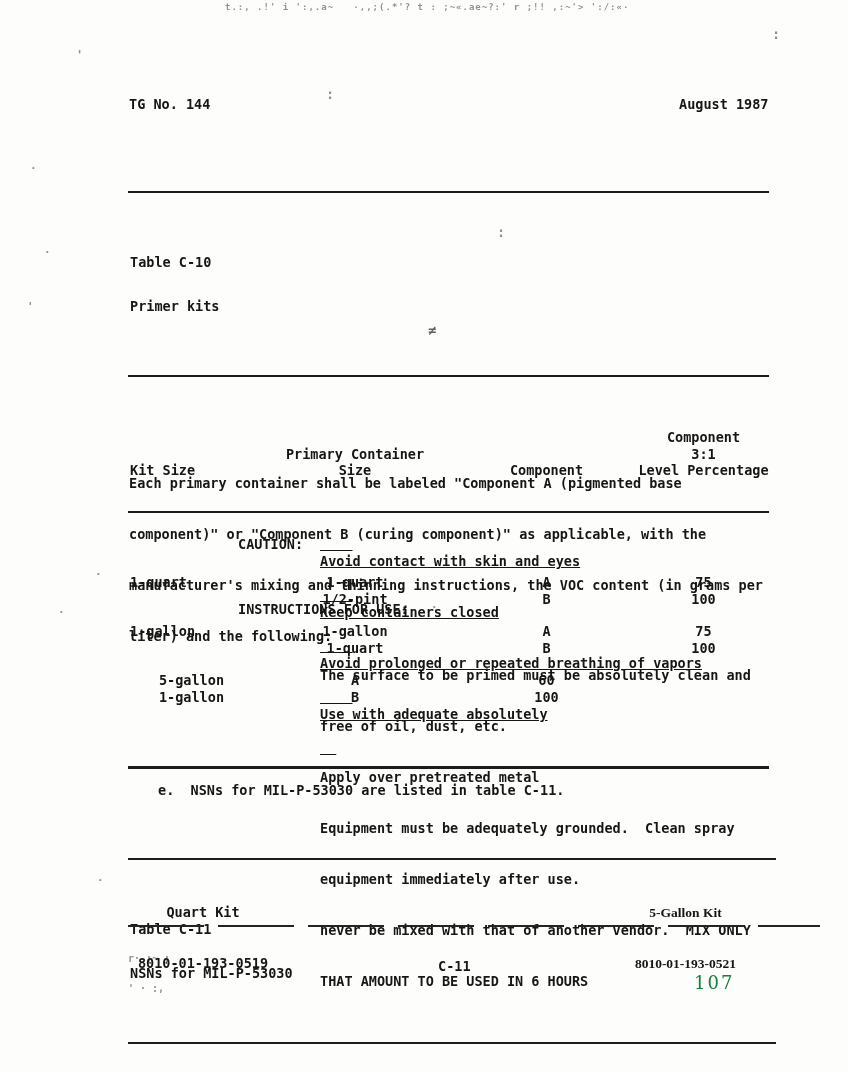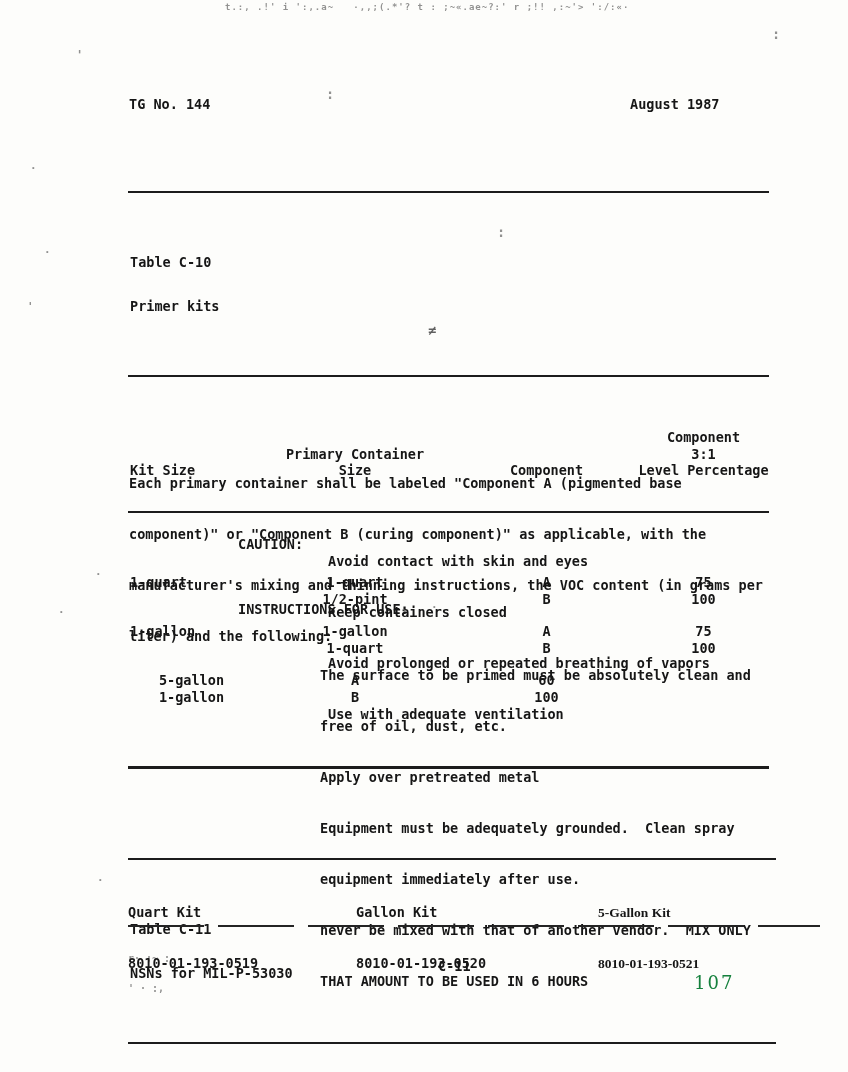--- a/index.html
+++ b/index.html
@@ -6,39 +6,39 @@
   .page{position:relative;width:848px;height:1072px;background:#fdfdfb;
         font-family:"DejaVu Sans Mono","Liberation Mono",monospace;
         font-weight:700;font-size:13.5px;color:#161616;overflow:hidden;}
   .page div{box-sizing:border-box;white-space:pre;}
   .rule{border-top:2px solid #1c1c1c;}
   .rule.thick{border-top-width:3px;}
   .ctr{text-align:center;}
   .lft{padding-left:2px;}
 
   .hdr-left{position:absolute;left:129px;top:96px;}
-  .hdr-right{position:absolute;left:630px;top:96px;}
+  .hdr-right{position:absolute;left:679px;top:96px;}
 
   .t10{position:absolute;left:128px;top:159px;width:641px;}
   .t10 .titles{line-height:14.5px;padding:1px 0 1px 2px;}
   .hgrid{display:grid;grid-template-columns:127px 200px 183px 131px;line-height:16.5px;padding-top:4px;}
   .bgrid{display:grid;grid-template-columns:127px 200px 183px 131px;line-height:17px;padding-top:13px;}
   .bgrid .gp{padding-top:15px;}
   .t10 .endrule{margin-top:28px;}
 
   .para{position:absolute;left:129px;top:441px;line-height:17px;}
   .caution-label{position:absolute;left:238px;top:536px;}
-  .caution-lines{position:absolute;left:328px;top:519px;line-height:17px;}
+  .caution-lines{position:absolute;left:320px;top:519px;line-height:17px;text-decoration:underline;}
   .instr-label{position:absolute;left:238px;top:601px;}
   .instr-lines{position:absolute;left:320px;top:633px;line-height:17px;}
   .note-e{position:absolute;left:158px;top:782px;}
 
   .t11{position:absolute;left:128px;top:826px;width:648px;height:82px;}
   .t11 .titles{line-height:14.5px;padding:1px 0 1px 2px;}
-  .t11 .k{position:absolute;text-align:left;top:44px;line-height:17px;}
+  .t11 .k{position:absolute;text-align:center;top:44px;line-height:17px;}
   .k1{left:0;width:150px;}
   .k2{left:228px;width:150px;}
   .k3{left:470px;width:175px;font-family:Liberation Serif, serif;}
 
   .dashline{position:absolute;left:128px;top:925px;width:692px;height:2px;
             background:repeating-linear-gradient(90deg,#242424 0 76px,transparent 76px 90px);}
 
   .footer-center{position:absolute;left:438px;top:958px;}
   .page-number{position:absolute;left:694px;top:972px;
                font-family:"DejaVu Serif","Liberation Serif",serif;font-weight:400;
@@ -151,51 +151,48 @@
     <div>component)" or "Component B (curing component)" as applicable, with the</div>
     <div>manufacturer's mixing and thinning instructions, the VOC content (in grams per</div>
     <div>liter) and the following:</div>
   </div>
 
   <div class="caution-label">CAUTION:</div>
   <div class="caution-lines">
     <div>Avoid contact with skin and eyes</div>
     <div>Keep containers closed</div>
     <div>Avoid prolonged or repeated breathing of vapors</div>
-    <div>Use with adequate ventilation</div>
+    <div>Use with adequate absolutely</div>
   </div>
 
   <div class="instr-label">INSTRUCTIONS FOR USE:</div>
   <div class="instr-lines">
     <div>The surface to be primed must be absolutely clean and</div>
     <div>free of oil, dust, etc.</div>
     <div>Apply over pretreated metal</div>
     <div>Equipment must be adequately grounded.  Clean spray</div>
     <div>equipment immediately after use.</div>
     <div>never be mixed with that of another vendor.  MIX ONLY</div>
     <div>THAT AMOUNT TO BE USED IN 6 HOURS</div>
   </div>
 
+  <div class="note-e">e.  NSNs for MIL-P-53030 are listed in table C-11.</div>
 
   <div class="t11">
     <div class="rule"></div>
     <div class="titles">
       <div>Table C-11</div>
       <div>NSNs for MIL-P-53030</div>
     </div>
     <div class="rule"></div>
 
     <div class="k k1">
       <div>Quart Kit</div>
       <div>8010-01-193-0519</div>
     </div>
-    <div class="k k2">
-      <div>Gallon Kit</div>
-      <div>8010-01-193-0520</div>
-    </div>
     <div class="k k3">
       <div>5-Gallon Kit</div>
       <div>8010-01-193-0521</div>
     </div>
   </div>
 
   <div class="dashline"></div>
 
   <div class="footer-center">C-11</div>
   <div class="page-number">107</div>

